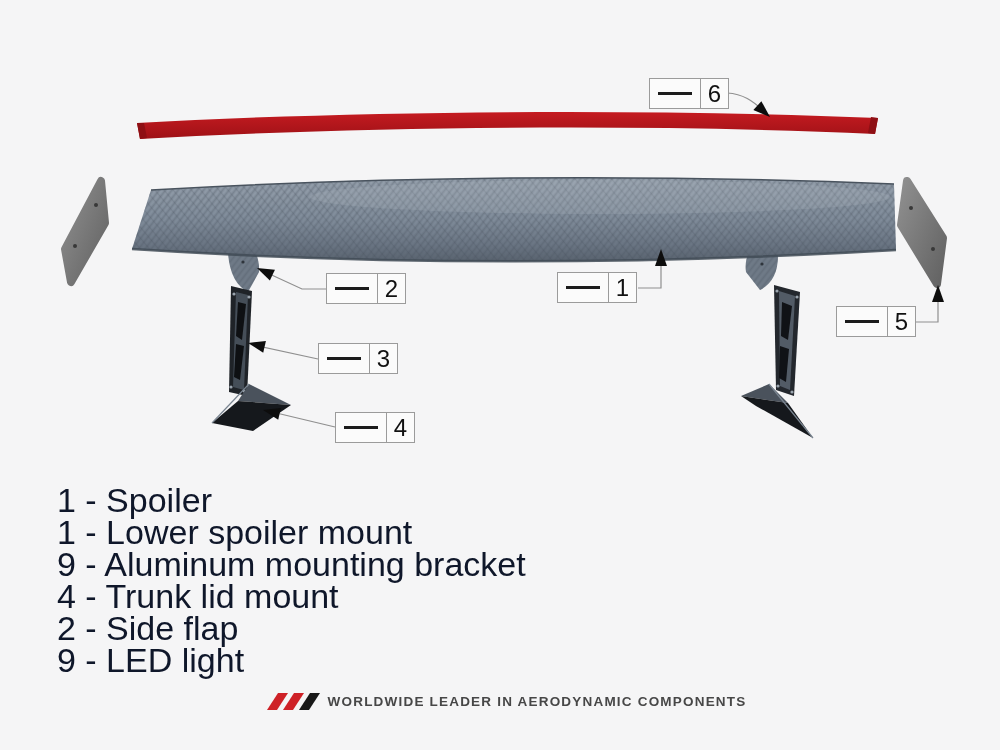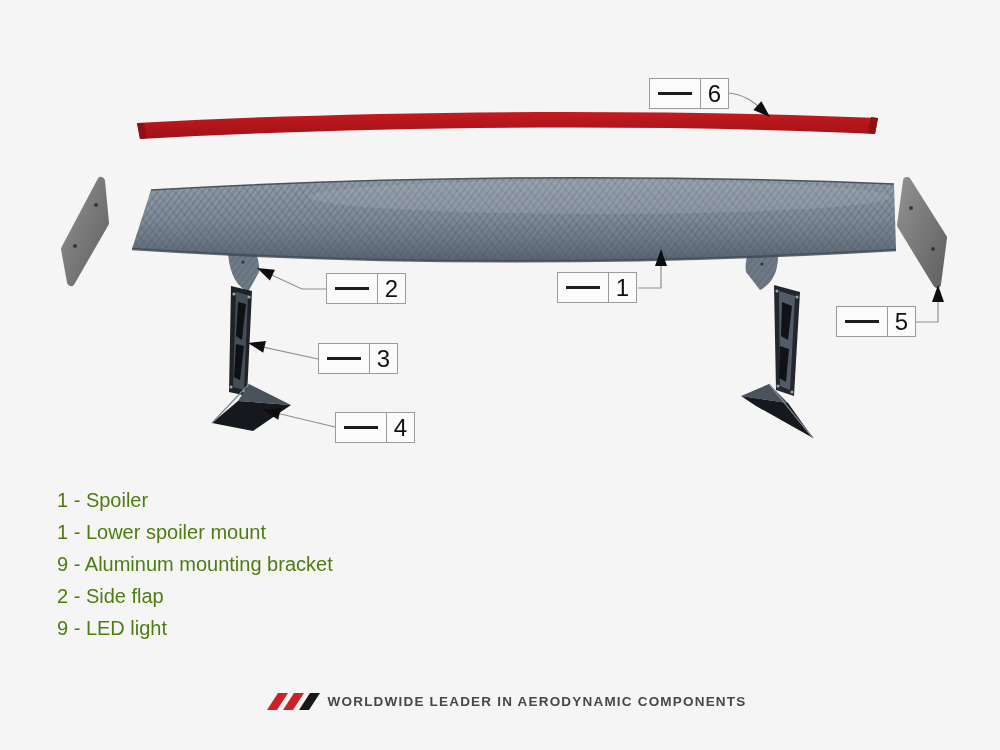--- a/index.html
+++ b/index.html
@@ -28,21 +28,21 @@
   }
   .callout .num-cell{
     width:27px;
     border-left:1px solid #9b9b9b;
     display:flex;align-items:center;justify-content:center;
     font-size:24px;color:#111;line-height:1;
   }
   
   .legend{
     position:absolute;left:57px;top:484px;
-    font-size:20px;color:#4d7c0f;
+    font-size:34px;color:#0f172a;
   }
   .legend-line{line-height:32px;white-space:pre;}
   
   .footer{
     position:absolute;left:13px;right:0;top:692px;
     display:flex;align-items:center;justify-content:center;gap:8px;
   }
   .footer .tagline{
     font-size:13.5px;font-weight:700;letter-spacing:1.2px;
     color:#474747;white-space:nowrap;
@@ -201,20 +201,21 @@
     <span class="dash-cell">
         <span class="dash"></span>
       </span>
     <span class="num-cell">6</span>
   </div>
 
   <div class="legend">
     <div class="legend-line">1 - Spoiler</div>
     <div class="legend-line">1 - Lower spoiler mount</div>
     <div class="legend-line">9 - Aluminum mounting bracket</div>
+    <div class="legend-line">4 - Trunk lid mount</div>
     <div class="legend-line">2 - Side flap</div>
     <div class="legend-line">9 - LED light</div>
   </div>
 
   <div class="footer">
     <svg width="53" height="19" viewBox="0 0 53 19">
       <polygon points="11,1 21,1 10,18 0,18" fill="#ce2127"></polygon>
       <polygon points="27,1 37,1 26,18 16,18" fill="#ce2127"></polygon>
       <polygon points="43,1 53,1 42,18 32,18" fill="#181818"></polygon>
     </svg>

